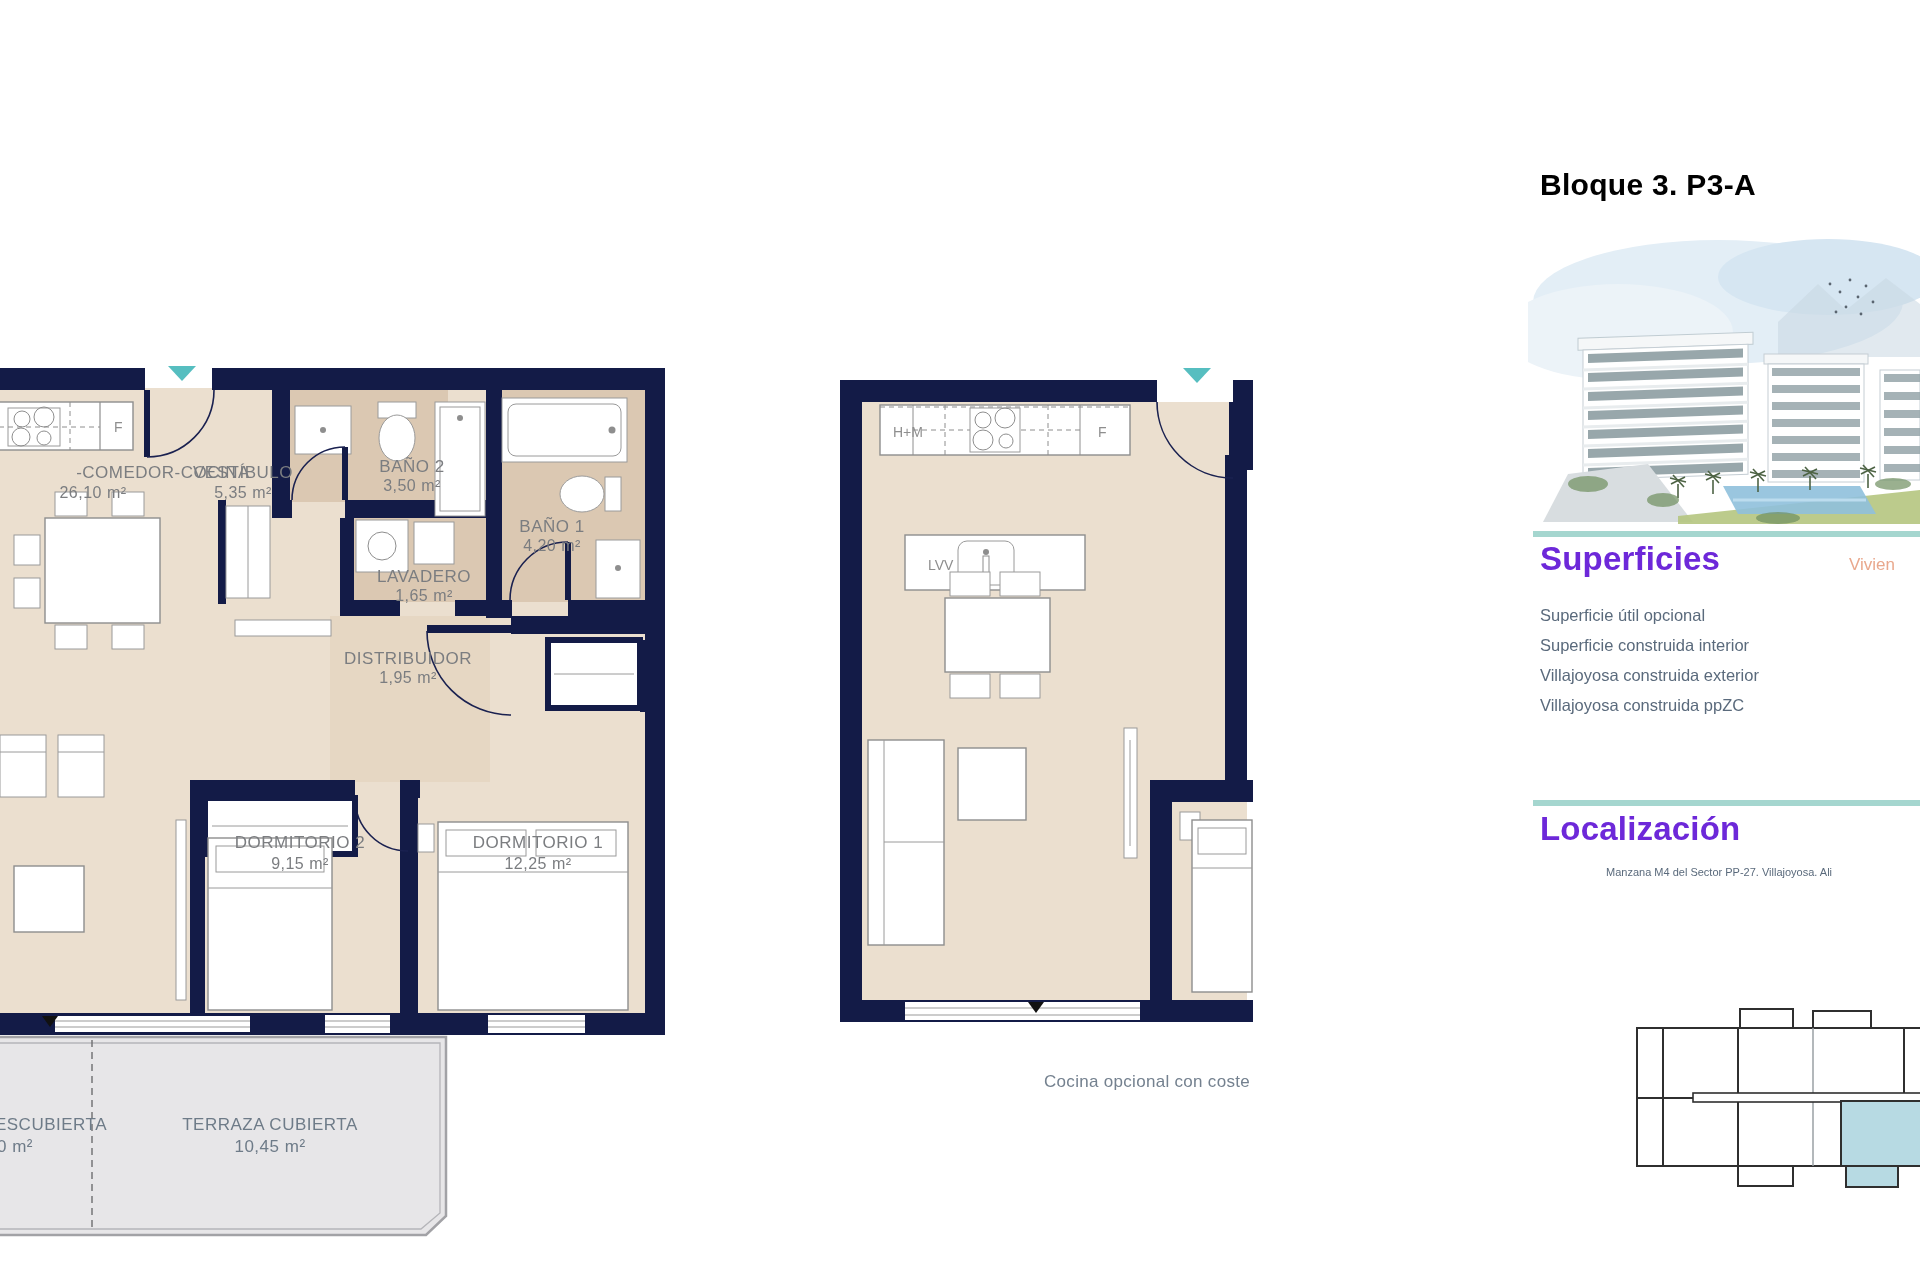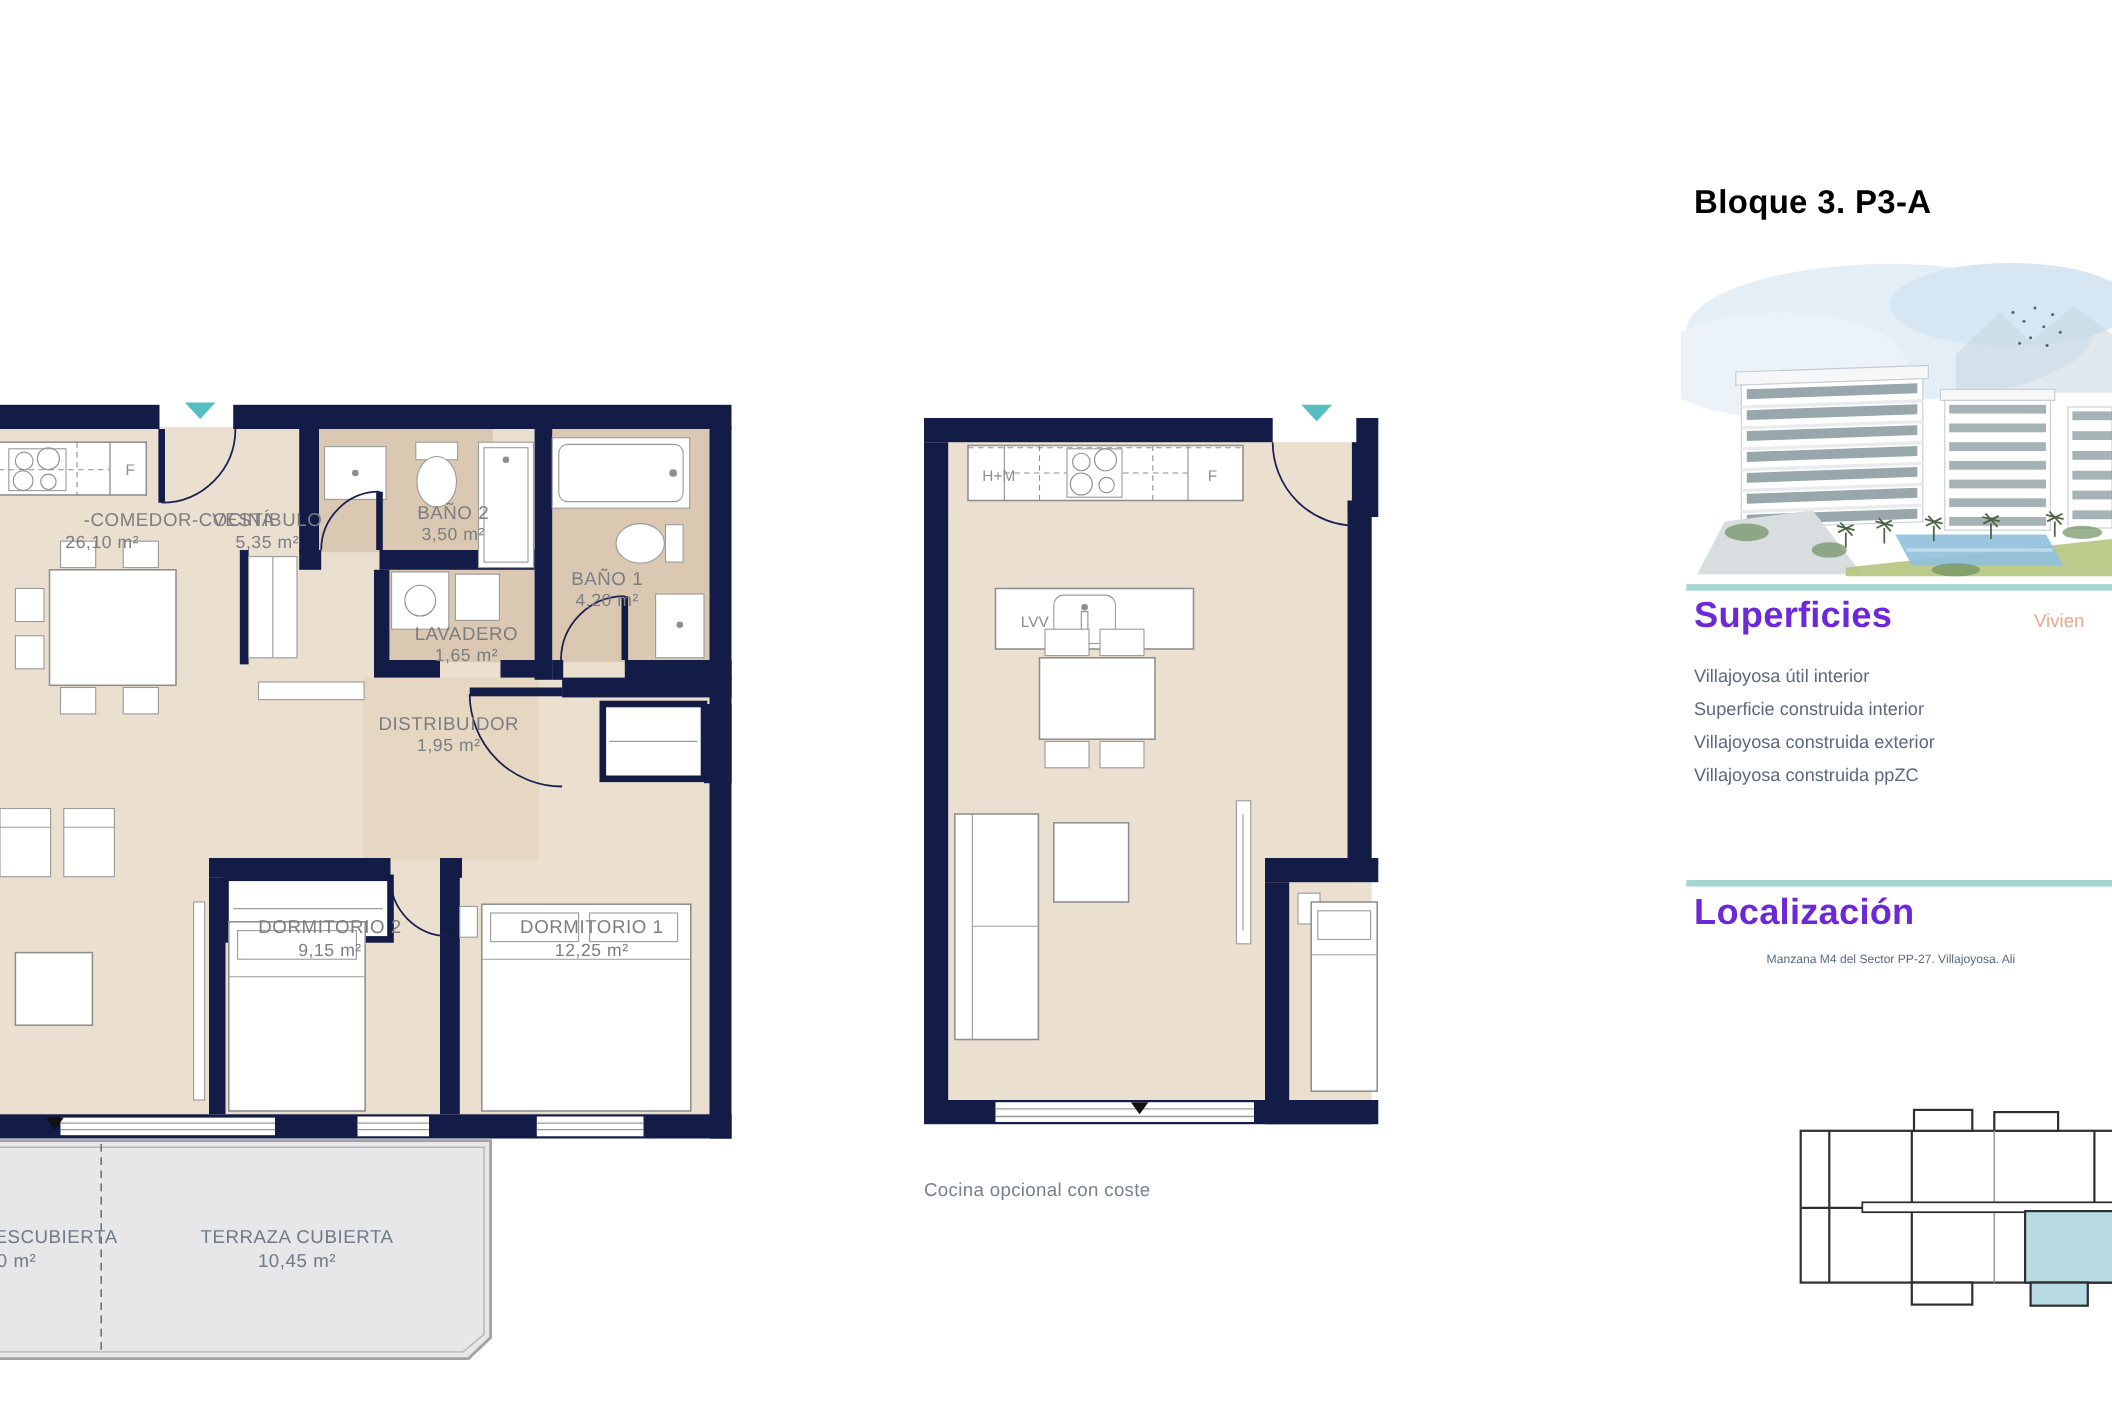--- a/index.html
+++ b/index.html
@@ -16,21 +16,21 @@
   .arc{fill:none;stroke:#1a2150;stroke-width:1.6;}
   .dash{fill:none;stroke:#8e8e8e;stroke-width:1;stroke-dasharray:5 4;}
   .win{fill:#ffffff;}
   .winline{stroke:#9a9a9a;stroke-width:1.2;}
   #title{left:1540px;top:168px;font-size:30px;font-weight:bold;color:#000000;letter-spacing:.3px;}
   .divider{left:1533px;width:387px;height:6px;background:#a5d6cf;}
   .h2{left:1540px;font-size:33px;font-weight:bold;color:#6d28d9;letter-spacing:.2px;}
   #vivien{left:1849px;top:555px;font-size:17px;color:#e9a88d;white-space:nowrap;}
   #suprows{left:1540px;top:600px;font-size:16.5px;color:#5a6a7c;line-height:30px;white-space:nowrap;}
   #manzana{left:1606px;top:866px;font-size:11px;color:#5a6a7c;white-space:nowrap;}
-  #caption-b{left:840px;top:1072px;width:410px;text-align:left;font-size:17px;color:#74818f;letter-spacing:.3px;}
+  #caption-b{left:840px;top:1072px;width:410px;text-align:right;font-size:17px;color:#74818f;letter-spacing:.3px;}
 </style>
 </head>
 <body>
 
 <div id="page">
 
   <svg class="abs" style="left:0;top:360px" width="700" height="920" viewBox="0 360 700 920">
 
     <g>
       <rect x="0" y="388" width="647" height="627" fill="#ebdfcf"></rect>
@@ -388,21 +388,21 @@
         <ellipse cx="365" cy="262" rx="18" ry="6"></ellipse>
     </g>
   </svg>
 
   <div class="abs divider" style="top:531px"></div>
 
   <div class="abs h2" style="top:540px">Superficies</div>
   <div class="abs" id="vivien">Vivien</div>
 
   <div class="abs" id="suprows">
-    <div>Villajoyosa útil interior</div>
+    <div>Superficie útil opcional</div>
     <div>Superficie construida interior</div>
     <div>Villajoyosa construida exterior</div>
     <div>Villajoyosa construida ppZC</div>
   </div>
 
   <div class="abs divider" style="top:800px"></div>
 
   <div class="abs h2" style="top:810px">Localización</div>
   <div class="abs" id="manzana">Manzana M4 del Sector PP-27. Villajoyosa. Ali</div>
 

